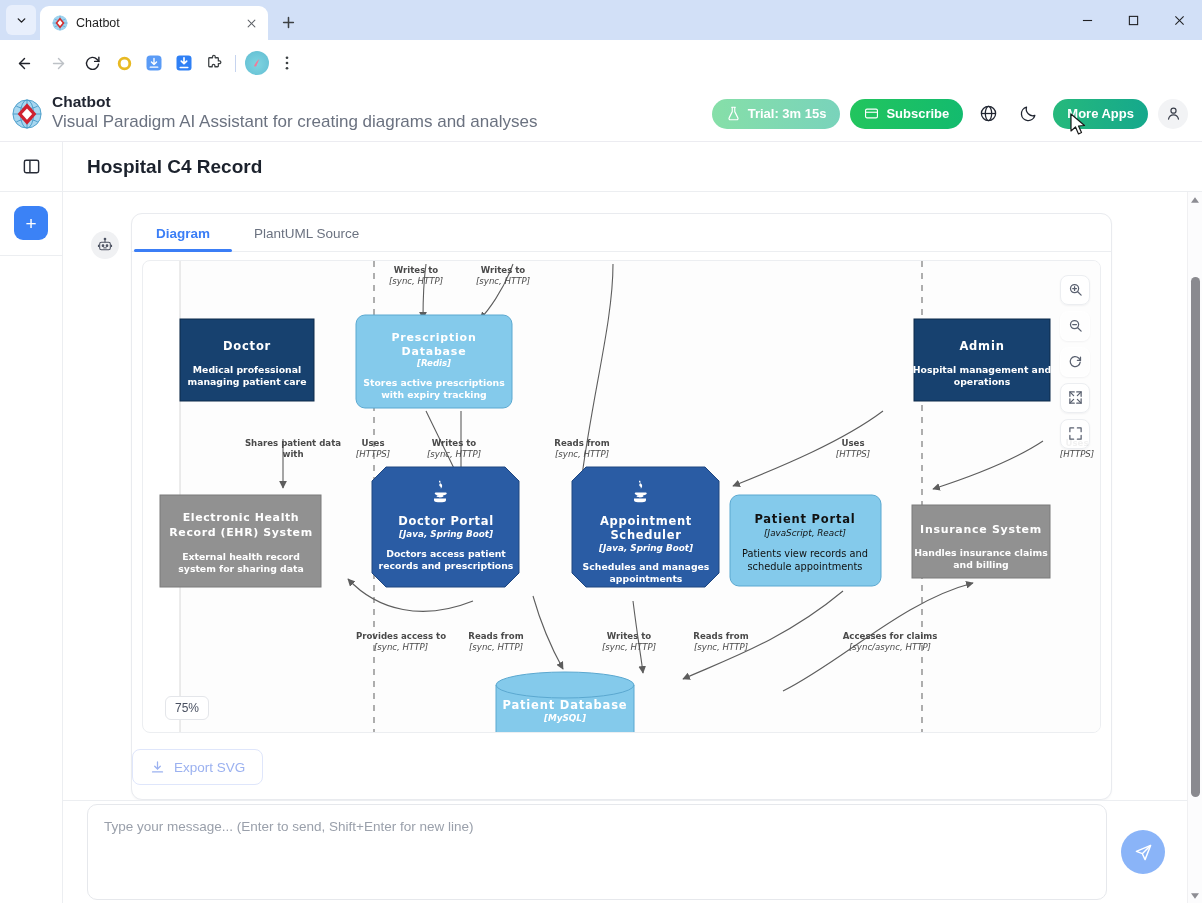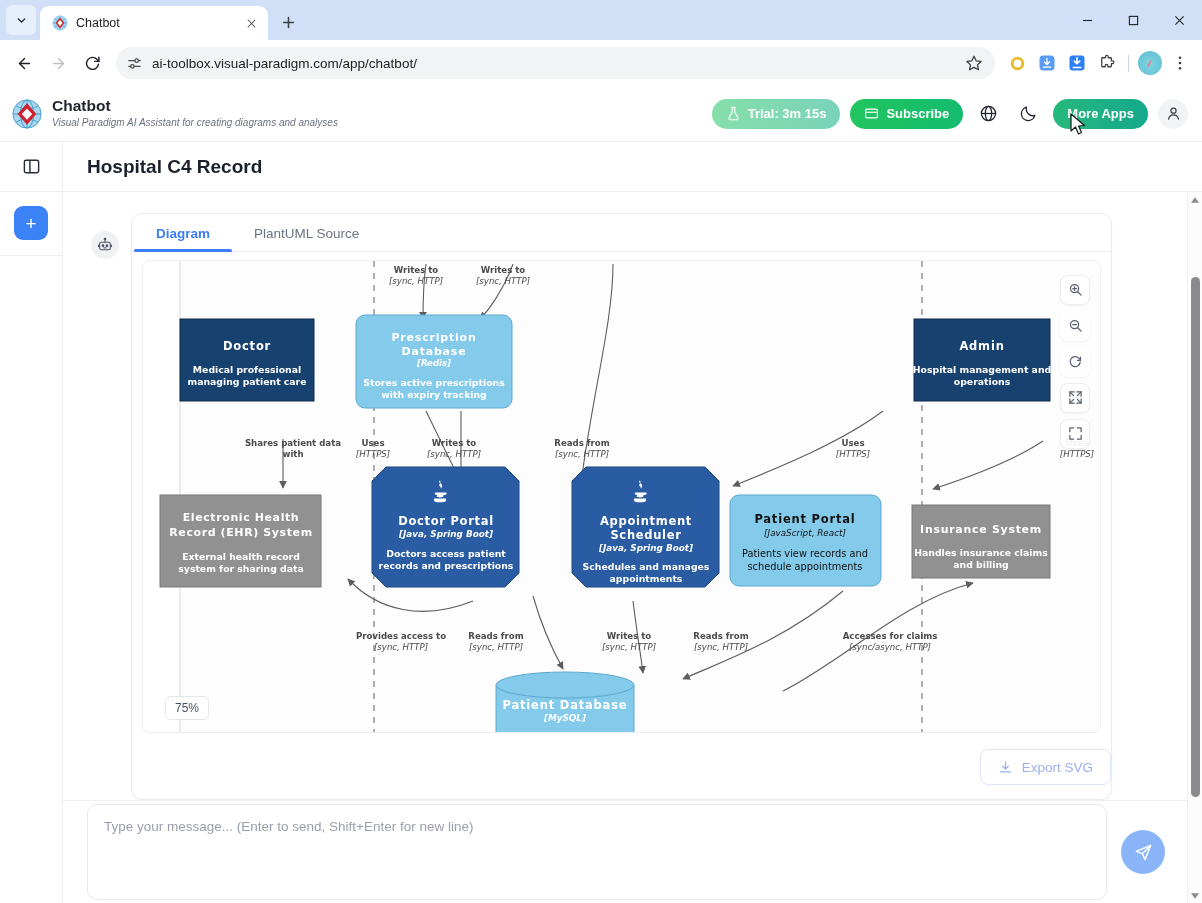--- a/index.html
+++ b/index.html
@@ -77,21 +77,21 @@
   .tb-menu { width: 28px; height: 28px; display:flex; align-items:center; justify-content:center; cursor:pointer; color:#3c4043; }
 
   
   .app-header {
     height: 56px; background: #fff; border-bottom: 1px solid #ececf1;
     display: flex; align-items: center; padding: 0 14px 0 12px; gap: 10px; flex: 0 0 56px;
   }
   .vp-logo { width: 30px; height: 30px; flex: 0 0 30px; position: relative; }
   .app-titles { display: flex; flex-direction: column; justify-content: center; }
   .app-name { font-size: 15.5px; font-weight: 700; color: #1f2430; line-height: 1.2; }
-  .app-sub { font-size: 10px; color: #6b7280; line-height: 1.35; font-style: italic; }
+  .app-sub { font-size: 17px; color: #6b7280; line-height: 1.35; }
   .hdr-spacer { flex: 1; }
   .pill {
     height: 30px; border-radius: 15px; display: flex; align-items: center;
     gap: 7px; padding: 0 14px; font-size: 13px; font-weight: 700; color: #fff; cursor: pointer;
   }
   .pill-trial { background: linear-gradient(90deg,#86dfa8 0%, #79d3bb 100%); }
   .pill-sub { background: linear-gradient(90deg,#22c55e 0%, #13bb6e 100%); }
   .pill-more { background: linear-gradient(90deg,#26b97c 0%, #15a88c 100%); }
   .pill svg { width: 15px; height: 15px; }
   .icon-btn-hdr {
@@ -179,21 +179,21 @@
   }
   .ztool {
     width: 30px; height: 30px; border-radius: 8px; background: rgba(255,255,255,.92);
     border: 1px solid #eceef1; display: flex; align-items: center; justify-content: center;
     color: #5a6170; cursor: pointer; box-shadow: 0 1px 2px rgba(16,24,40,.05);
   }
   .ztool.overlay { background: rgba(255,255,255,.62); border-color: rgba(255,255,255,.35); }
   .ztool svg { width: 15px; height: 15px; }
 
   .actions {
-    display: flex; gap: 32px; justify-content: flex-end; padding: 16px 0 14px 0;
+    display: flex; gap: 32px; justify-content: flex-start; padding: 16px 0 14px 0;
   }
   .abtn {
     height: 36px; border: 1px solid #dfe6fb; border-radius: 8px; background: #fff;
     display: flex; align-items: center; gap: 9px; padding: 0 17px; font-size: 13.5px;
     color: #9bb1f0; cursor: pointer; font-weight: 500;
   }
   .abtn svg { width: 15px; height: 15px; }
 
   .composer {
     height: 103px; border-top: 1px solid #eceef1; background: #fff;
@@ -297,36 +297,20 @@
           <polyline points="12 5 19 12 12 19"></polyline>
         </svg>
     </div>
     <div class="navbtn">
       <svg viewBox="0 0 24 24" fill="none" stroke="currentColor" stroke-width="2" stroke-linecap="round" stroke-linejoin="round">
           <polyline points="21 3 21 9 15 9"></polyline>
           <path d="M20.5 13a8.5 8.5 0 1 1-2.3-7.1L21 9"></path>
         </svg>
     </div>
 
-    <div class="omnibox">
-      <span class="omni-icon">
-        <svg viewBox="0 0 24 24" fill="none" stroke="#4a4a4a" stroke-width="1.7" stroke-linecap="round">
-            <line x1="4" y1="8" x2="20" y2="8"></line>
-            <line x1="4" y1="16" x2="20" y2="16"></line>
-            <circle cx="15" cy="8" r="2.4" fill="#fff"></circle>
-            <circle cx="9" cy="16" r="2.4" fill="#fff"></circle>
-          </svg>
-      </span>
-      <span class="omni-url">ai-toolbox.visual-paradigm.com/app/chatbot/</span>
-      <span class="omni-star">
-        <svg viewBox="0 0 24 24" fill="none" stroke="#3c4043" stroke-width="1.7" stroke-linejoin="round">
-            <polygon points="12 3 14.9 9.1 21.5 9.9 16.7 14.5 17.9 21 12 17.8 6.1 21 7.3 14.5 2.5 9.9 9.1 9.1"></polygon>
-          </svg>
-      </span>
-    </div>
 
     <div class="tb-ext">
       <svg viewBox="0 0 24 24" width="17" height="17">
           <circle cx="12" cy="12" r="7.5" fill="none" stroke="#e8b923" stroke-width="4"></circle>
         </svg>
     </div>
     <div class="tb-ext">
       <svg viewBox="0 0 24 24" width="18" height="18">
           <rect x="2" y="2" width="20" height="20" rx="5" fill="#5a9bf6"></rect>
           <path d="M12 6v8m0 0 3.4-3.4M12 14l-3.4-3.4M7 17.5h10" stroke="#fff" stroke-width="1.8" fill="none" stroke-linecap="round"></path>

